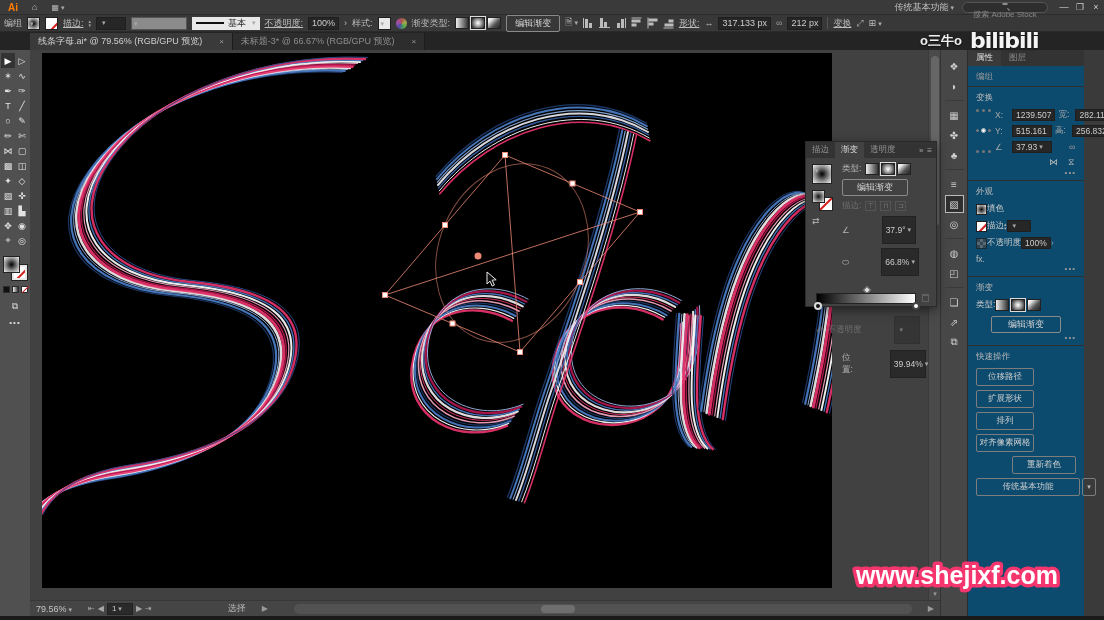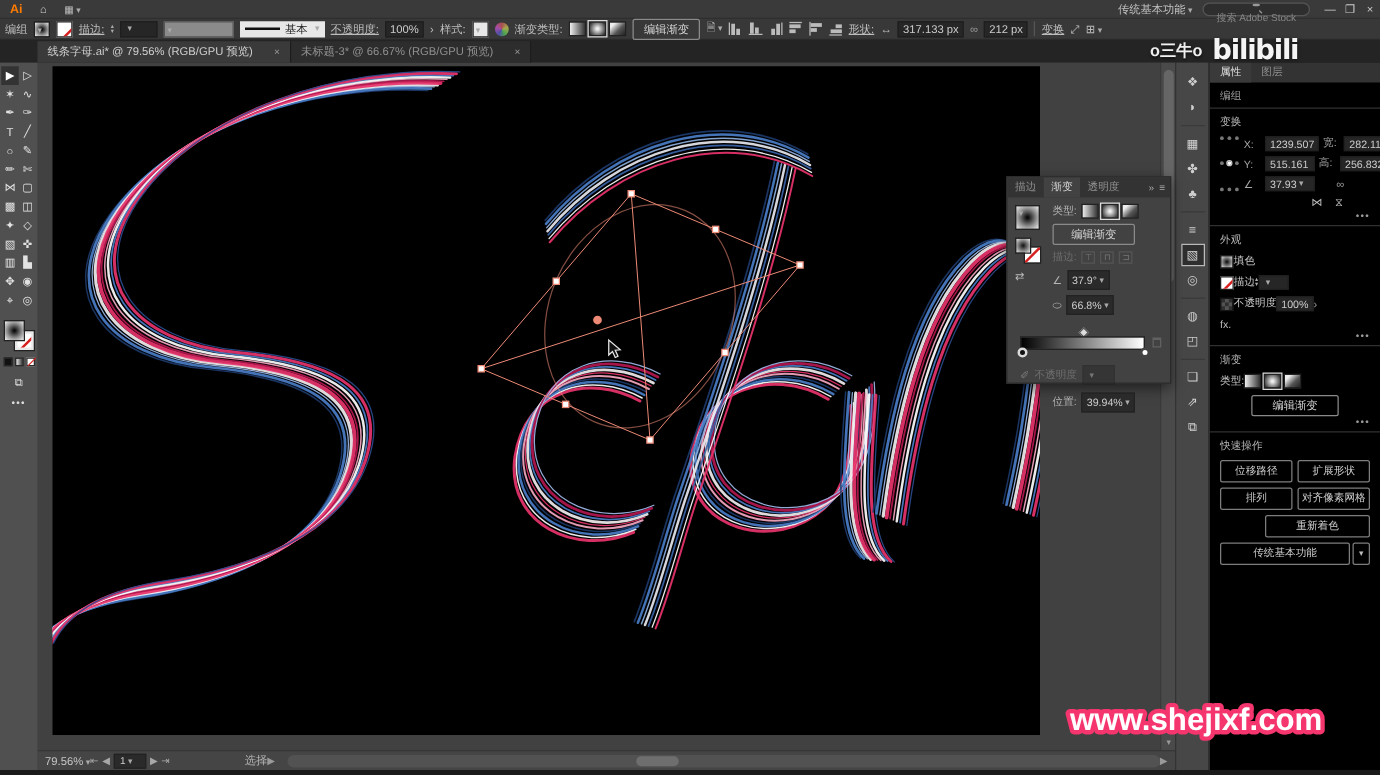--- a/index.html
+++ b/index.html
@@ -78,21 +78,21 @@
   .canvas { position:absolute; left:30px; top:50px; width:898px; height:550px; background:#414141; z-index:1; }
   .artboard { position:absolute; left:12px; top:3px; width:790px; height:535px; background:#000; }
   .artboard svg { position:absolute; left:0; top:0; }
 
   
   .vscroll { position:absolute; left:928px; top:50px; width:12px; height:550px; background:#4a4a4a; border-left:1px solid #3a3a3a; z-index:5; }
   .vthumb { position:absolute; left:2px; top:6px; width:8px; height:170px; background:#666; border-radius:4px; }
   .vdown { position:absolute; left:0; bottom:2px; width:12px; text-align:center; color:#999; font-size:7px; }
 
   
-  .bottomrow { position:absolute; left:30px; top:600px; width:910px; height:16px; background:#454545; border-top:1px solid #373737; display:flex; align-items:center; gap:0; padding:0 6px; font-size:9px; z-index:6; }
+  .bottomrow { position:absolute; left:30px; top:600px; width:910px; height:16px; background:#454545; border-top:1px solid #373737; display:flex; align-items:center; gap:16px; padding:0 6px; font-size:9px; z-index:6; }
   .bstrip { position:absolute; left:0; top:616px; width:1104px; height:4px; background:#1a1a1a; z-index:40; }
   .navgrp { display:flex; align-items:center; gap:3px; color:#a8a8a8; font-size:8px; }
   .abfield { background:#2a2a2a; border:1px solid #222; min-width:26px; height:12px; color:#ccc; display:flex; align-items:center; padding:0 4px; }
   .statustext { color:#b5b5b5; margin-left:60px; }
   .hscrolltrack { flex:1; height:10px; background:#525252; border-radius:5px; position:relative; margin-left:10px; }
   .hthumb { position:absolute; left:40%; top:1px; width:34px; height:8px; background:#6e6e6e; border-radius:4px; }
   .hright { color:#999; font-size:8px; }
 
   
   .gpanel { position:absolute; left:805px; top:141px; width:132px; height:166px; background:#424242; border:1px solid #2a2a2a; box-shadow:0 3px 10px rgba(0,0,0,.5); z-index:20; font-size:8.5px; }
@@ -105,39 +105,39 @@
   .gthumb { width:20px; height:20px; border:1px solid #222; background:radial-gradient(circle,#0b0b0b 5%,#9a9a9a 60%,#f2f2f2 100%); }
   .gp-fs { position:relative; width:20px; height:20px; margin-top:6px; }
   .gp-fs .f { position:absolute; left:0; top:0; width:13px; height:13px; border:1px solid #222; background:radial-gradient(circle,#111,#eee); z-index:2; }
   .gp-fs .s { position:absolute; right:0; bottom:0; width:12px; height:12px; background:#fff; outline:1px solid #222; overflow:hidden; }
   .gp-fs .s:after { content:""; position:absolute; left:-3px; top:4px; width:20px; height:2px; background:#d62020; transform:rotate(-45deg); }
   .gp-rev { margin-top:6px; color:#bbb; font-size:9px; }
   .gp-rows { margin-left:30px; display:flex; flex-direction:column; gap:4px; }
   .gp-row { display:flex; align-items:center; gap:4px; }
   .gp-row .lab { color:#b5b5b5; }
   .gp-row .dim { color:#6e6e6e; }
-  .gfield { background:#2a2a2a; border:1px solid #222; height:16px; min-width:34px; display:flex; align-items:center; padding:0 3px; color:#ccc; }
+  .gfield { background:#2a2a2a; border:1px solid #222; height:28px; min-width:34px; display:flex; align-items:center; padding:0 3px; color:#ccc;margin-left:28px; }
   .capbtn { width:11px; height:10px; border:1px solid #555; color:#777; font-size:7px; display:flex; align-items:center; justify-content:center; }
   .gslider { position:relative; margin:10px 4px 2px 4px; height:24px; }
   .gbar { position:absolute; left:0; right:10px; top:7px; height:11px; background:linear-gradient(90deg,#000,#fff); border:1px solid #222; }
   .gmid { position:absolute; top:1px; left:44%; width:6px; height:6px; background:#ddd; border:1px solid #555; transform:rotate(45deg); }
   .gstop { position:absolute; top:16px; width:8px; height:8px; border-radius:50%; }
   .gstop.left { left:-2px; background:#111; border:2px solid #ddd; }
   .gstop.right { right:6px; background:#fff; border:2px solid #444; }
   .trash { position:absolute; right:-3px; top:8px; width:7px; height:8px; border:1px solid #777; border-top:2px solid #777; opacity:.6; }
   .gp-bottom { display:flex; align-items:center; gap:4px; margin:6px 4px 0 4px; }
   .eyedrop { color:#777; font-size:9px; }
 
   
   .dockstrip { position:absolute; left:940px; top:50px; width:27px; height:570px; background:#474747; border-left:1px solid #333; z-index:10; display:flex; flex-direction:column; align-items:center; padding-top:6px; }
   .dock-ic { width:19px; height:18px; margin:1px 0; display:flex; align-items:center; justify-content:center; color:#cfcfcf; font-size:10px; }
   .dock-ic.sel { border:1px solid #bbb; background:#2f2f2f; }
   .dock-div { width:19px; height:1px; background:#3a3a3a; margin:4px 0; }
 
-  .props { position:absolute; left:967px; top:50px; width:137px; height:570px; background:#000000; border-left:1px solid #2c2c2c; z-index:10; font-size:8.5px; }
+  .props { position:absolute; left:967px; top:50px; width:117px; height:570px; background:#0c4a6e; border-left:1px solid #2c2c2c; z-index:10; font-size:8.5px; }
   .pr-tabs { height:16px; display:flex; align-items:center; background:#333; }
   .pr-tab { padding:0 8px; color:#8f8f8f; height:16px; display:flex; align-items:center; }
   .pr-tab.active { color:#e0e0e0; background:#3a3a3a; }
   .pr-obj { padding:5px 8px 3px 8px; color:#9a9a9a; border-bottom:1px solid #303030; }
   .sec { padding:5px 8px; border-bottom:1px solid #303030; position:relative; }
   .sec-h { color:#b8b8b8; margin-bottom:5px; }
   .refgrid { display:grid; grid-template-columns:repeat(3,4px); grid-gap:2px; margin-right:3px; }
   .refgrid i { width:3px; height:3px; background:#777; border-radius:50%; }
   .refgrid i.c { background:#fff; outline:1px solid #ccc; }
   .xyrow { display:flex; align-items:center; gap:3px; margin-bottom:4px; }

